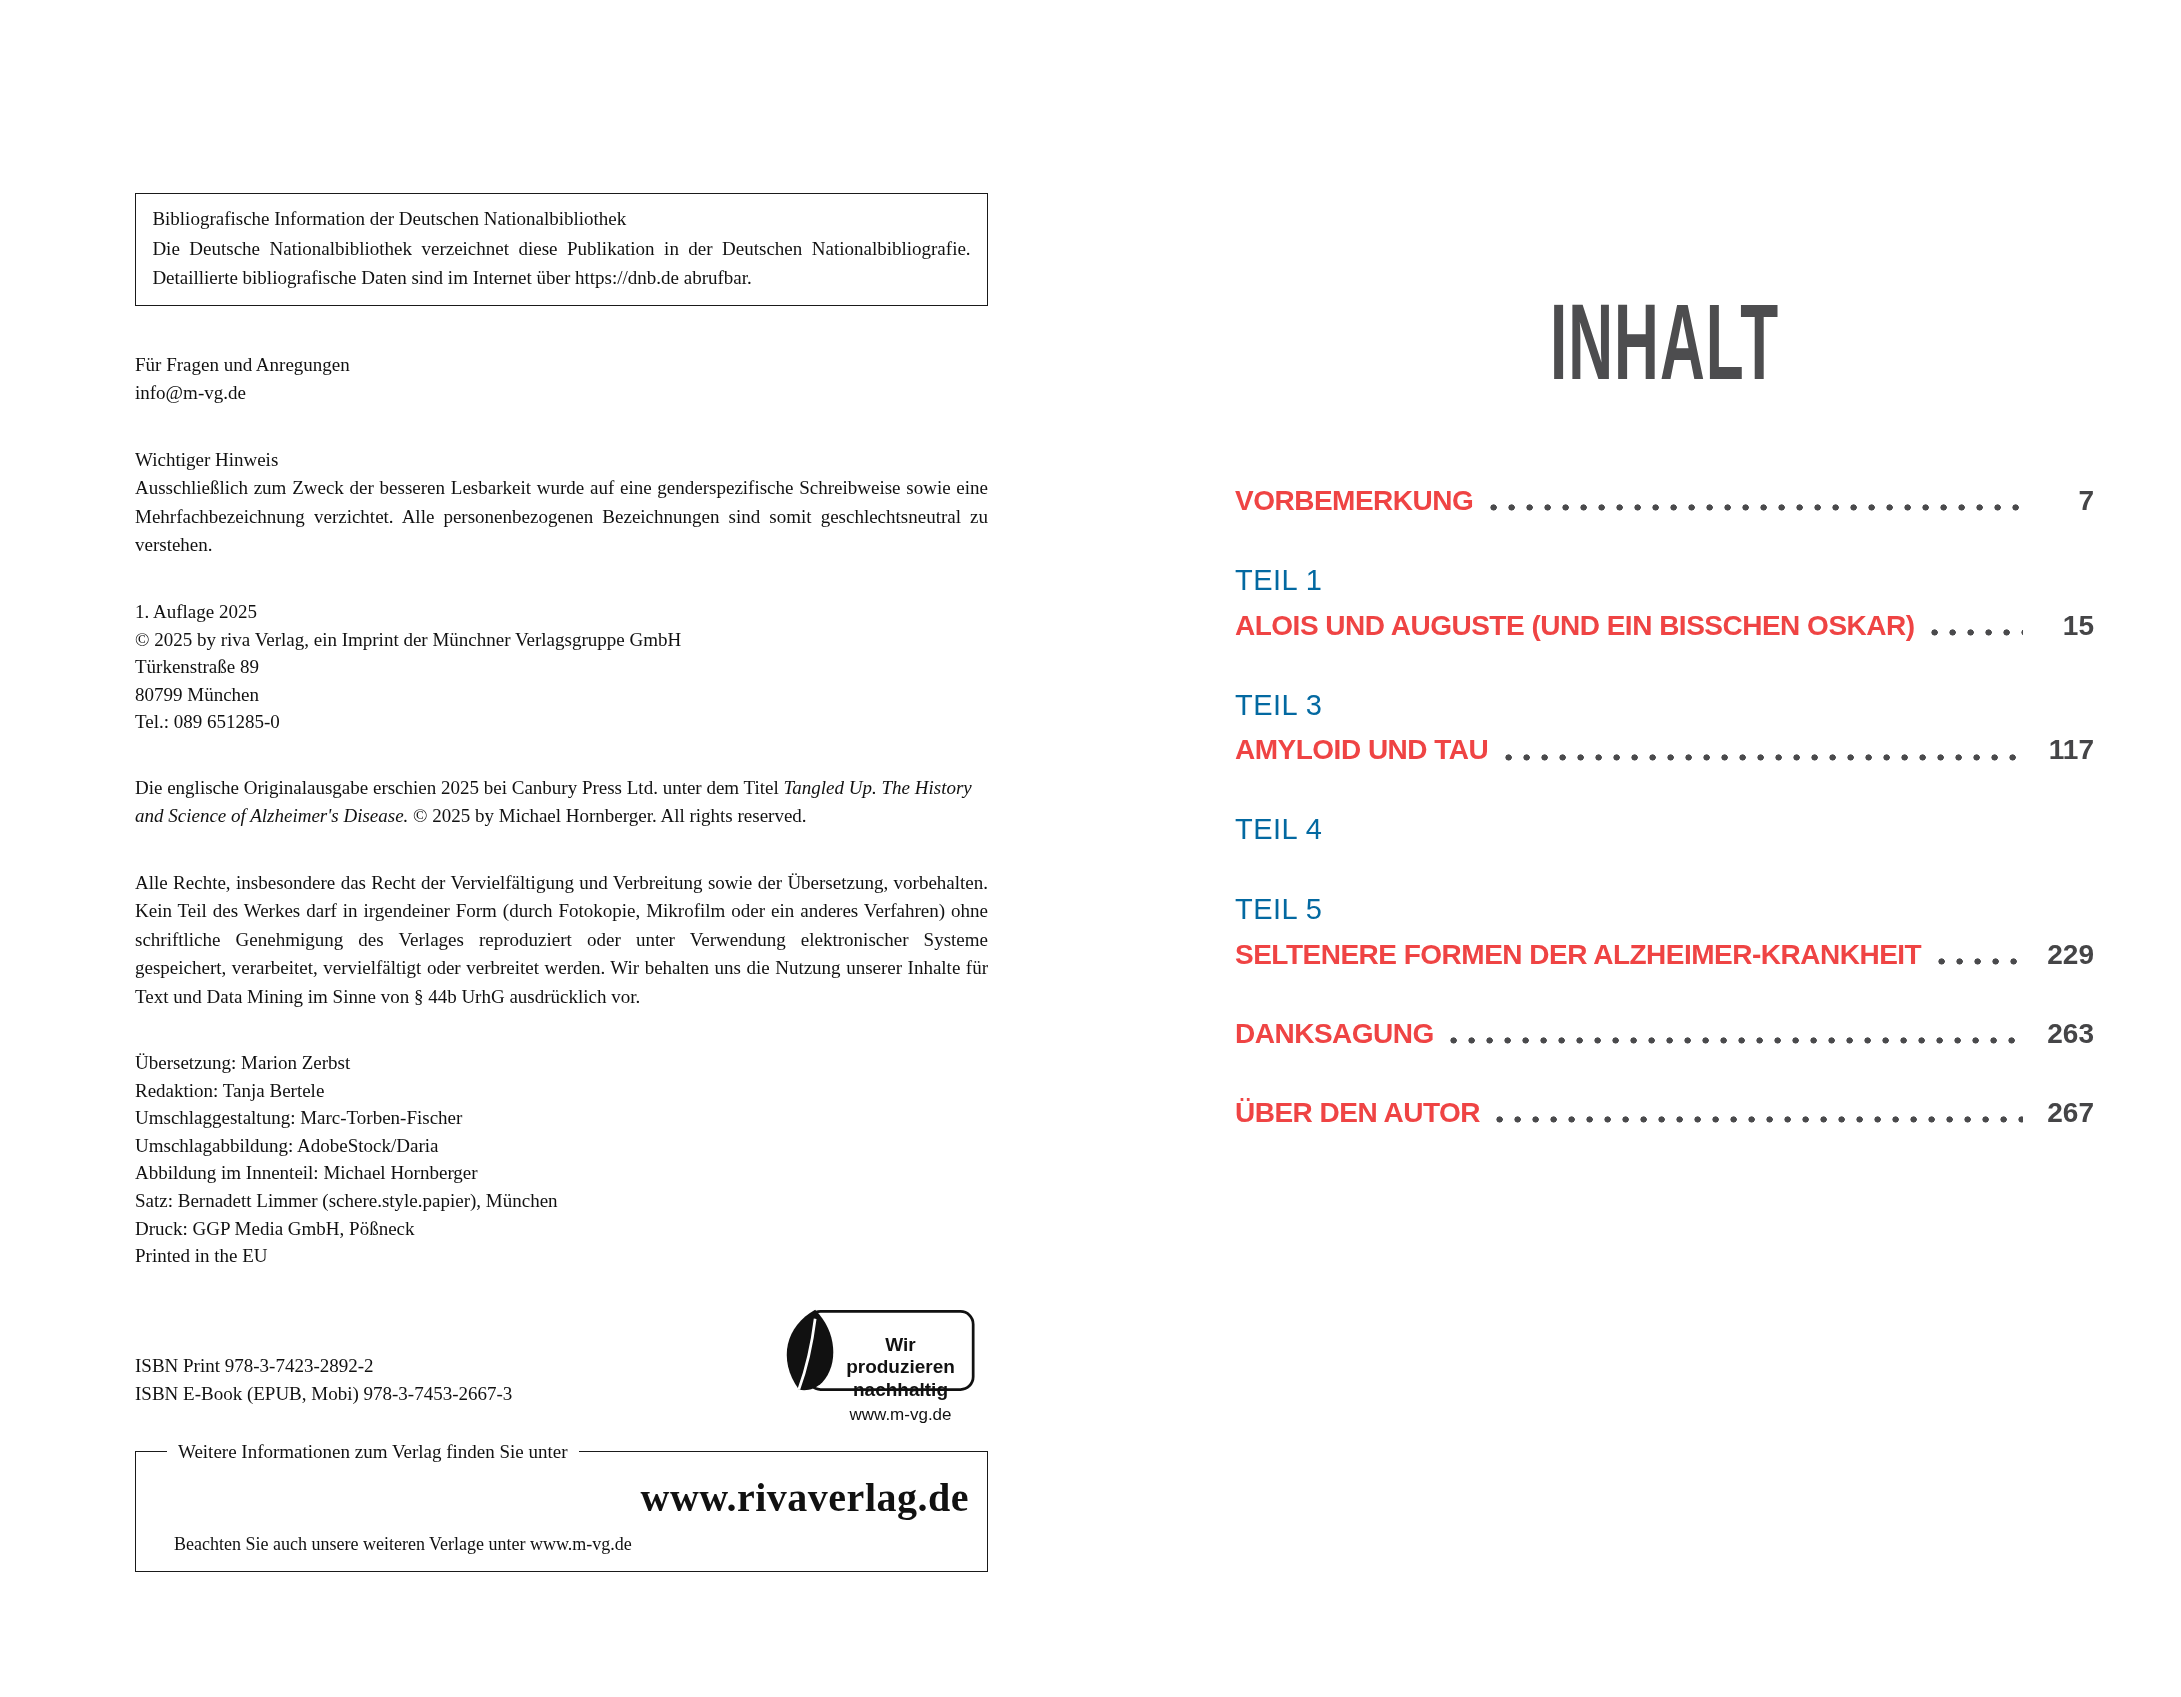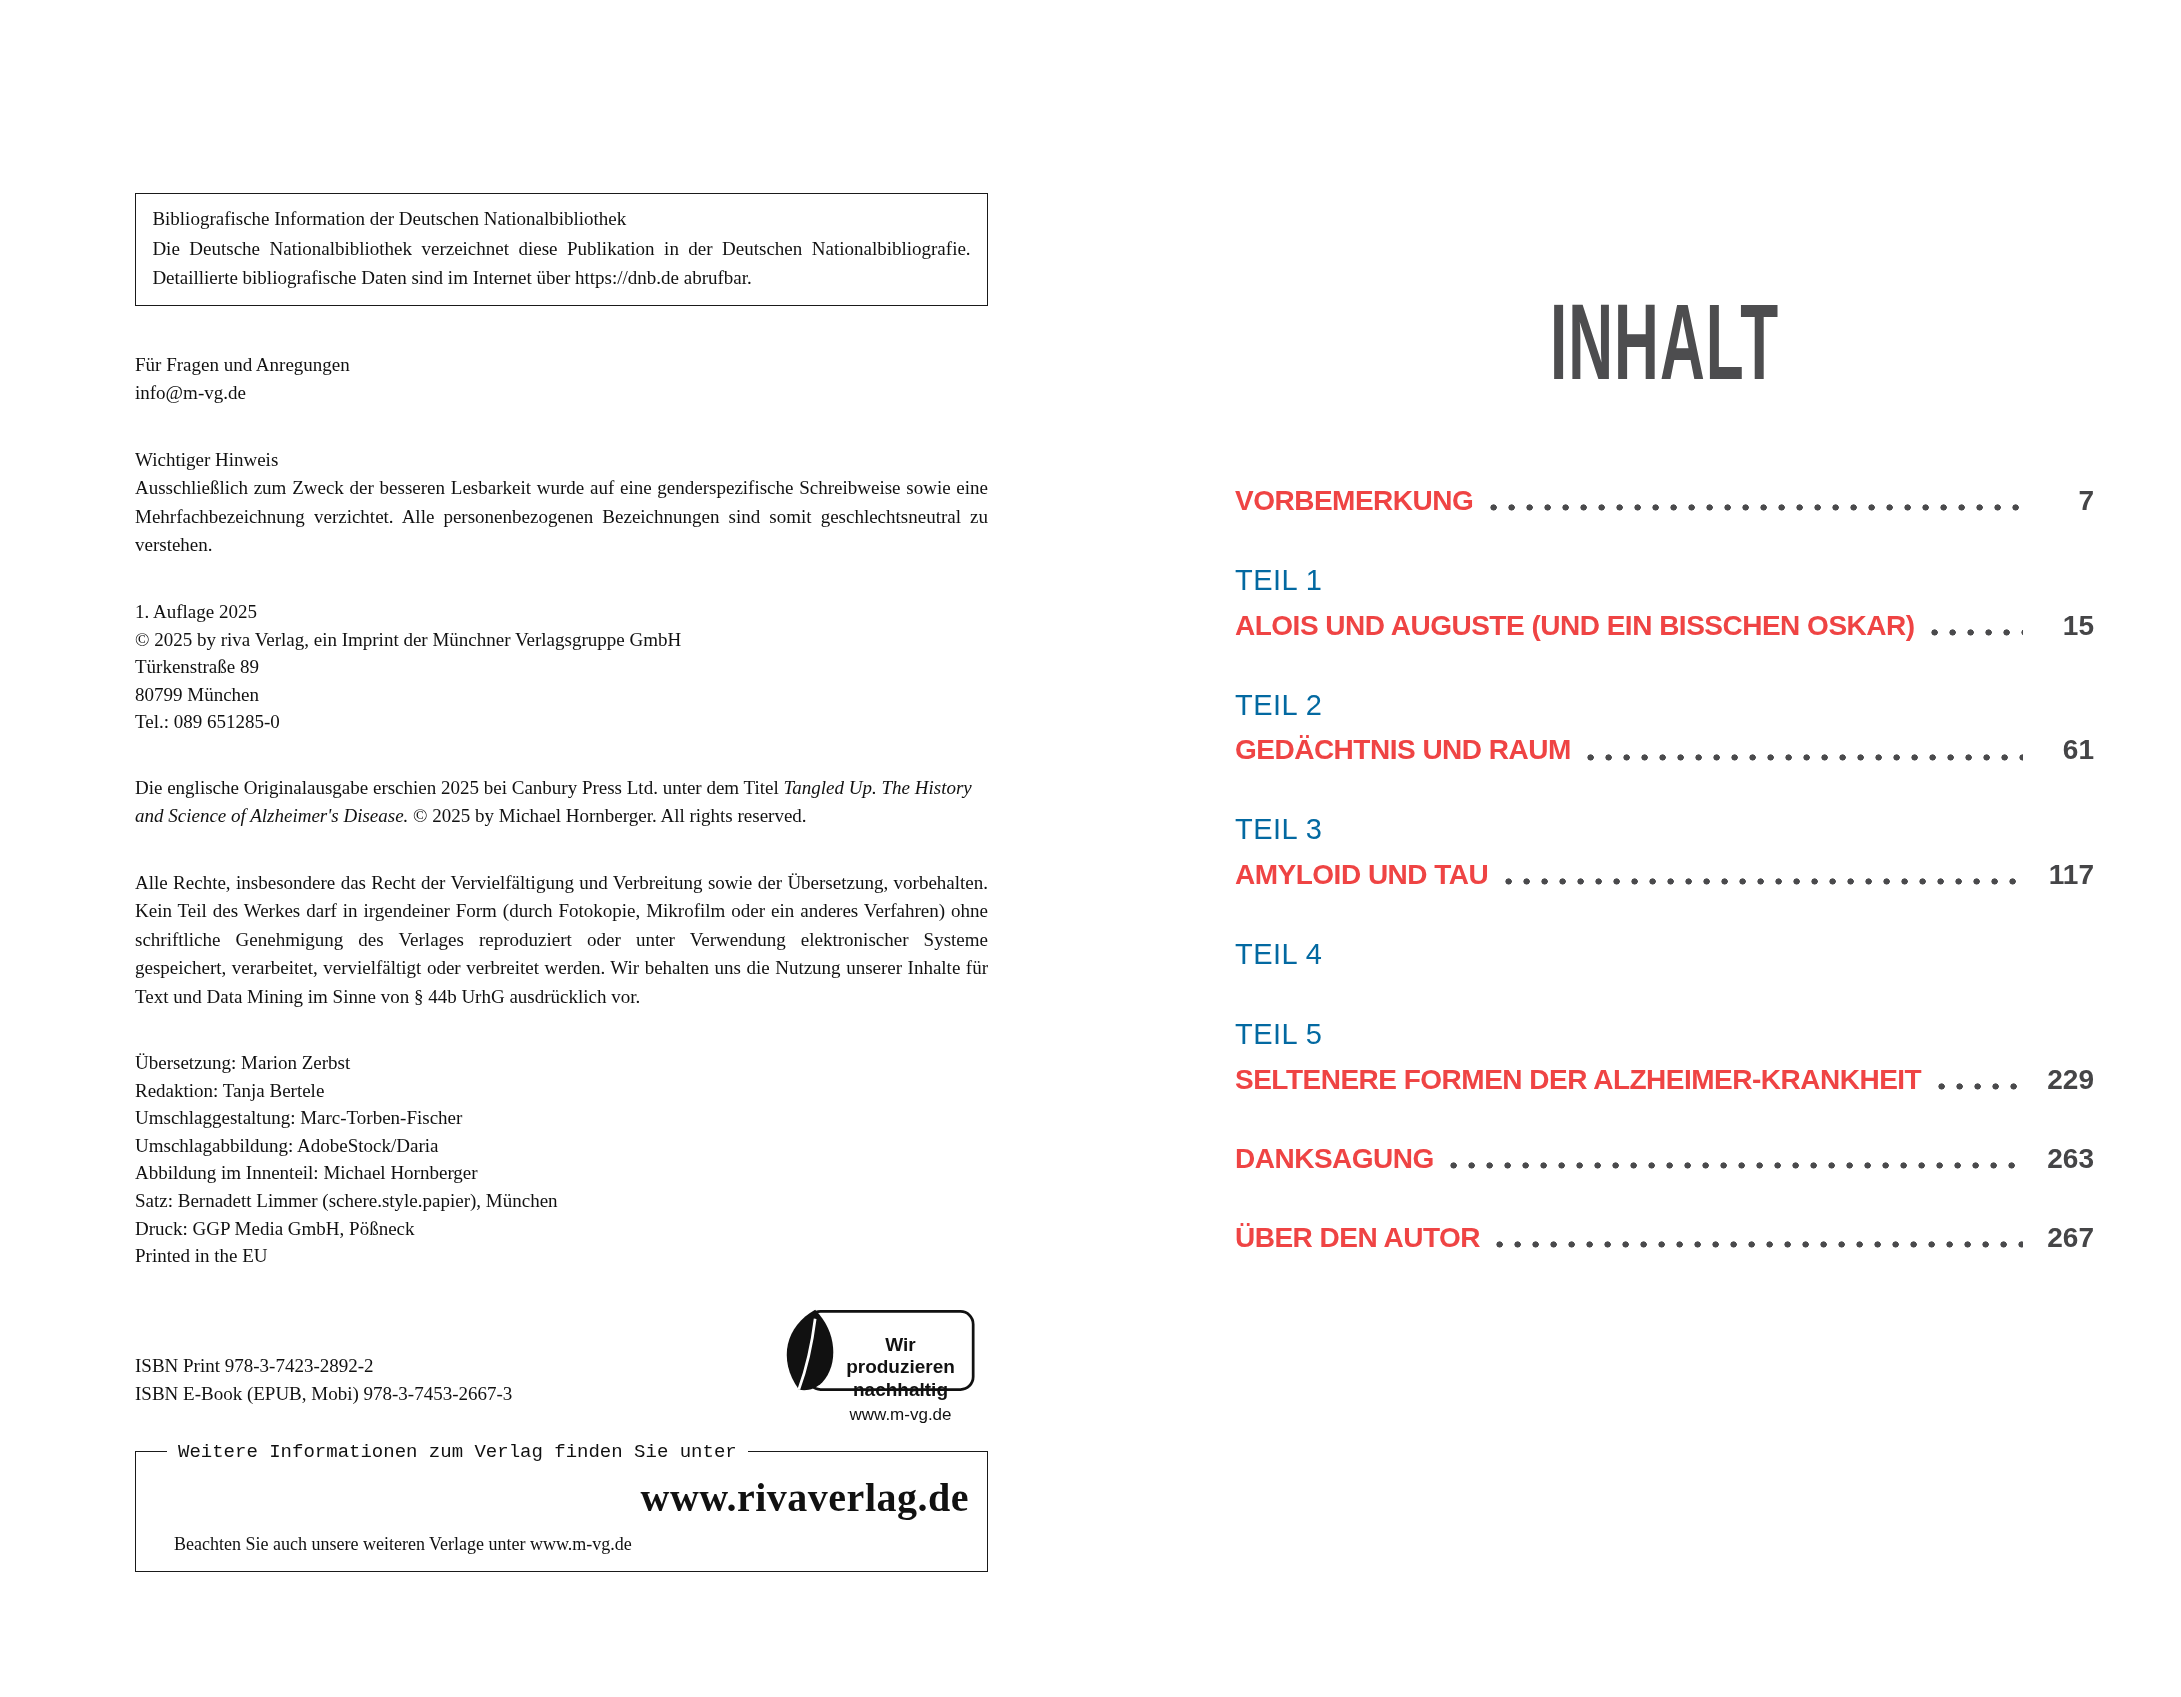--- a/index.html
+++ b/index.html
@@ -68,21 +68,20 @@
     padding: 3.6px 18px 12.7px 38px;
     position: relative;
   }
   .publisher-legend {
     position: absolute;
     top: -13.6px;
     left: 31px;
     background: #ffffff;
     padding: 0 11px;
     font-size: 19px;
-    font-family: Liberation Mono, monospace;
   }
   .publisher-url {
     font-weight: bold;
     font-size: 40px;
     margin-top: 12.7px;
     letter-spacing: 0.5px;
     text-align: right;
   }
   .publisher-note { font-size: 18px; margin-top: 3.6px; }
 
@@ -232,28 +231,20 @@
 
   <div class="toc-group">
     <div class="toc-part-label">TEIL 1</div>
     <div class="toc-row">
       <span class="toc-title">ALOIS UND AUGUSTE (UND EIN BISSCHEN OSKAR)</span>
       <span class="dot-leader"></span>
       <span class="toc-page">15</span>
     </div>
   </div>
 
-  <div class="toc-group">
-    <div class="toc-part-label">TEIL 2</div>
-    <div class="toc-row">
-      <span class="toc-title">GEDÄCHTNIS UND RAUM</span>
-      <span class="dot-leader"></span>
-      <span class="toc-page">61</span>
-    </div>
-  </div>
 
   <div class="toc-group">
     <div class="toc-part-label">TEIL 3</div>
     <div class="toc-row">
       <span class="toc-title">AMYLOID UND TAU</span>
       <span class="dot-leader"></span>
       <span class="toc-page">117</span>
     </div>
   </div>
 

